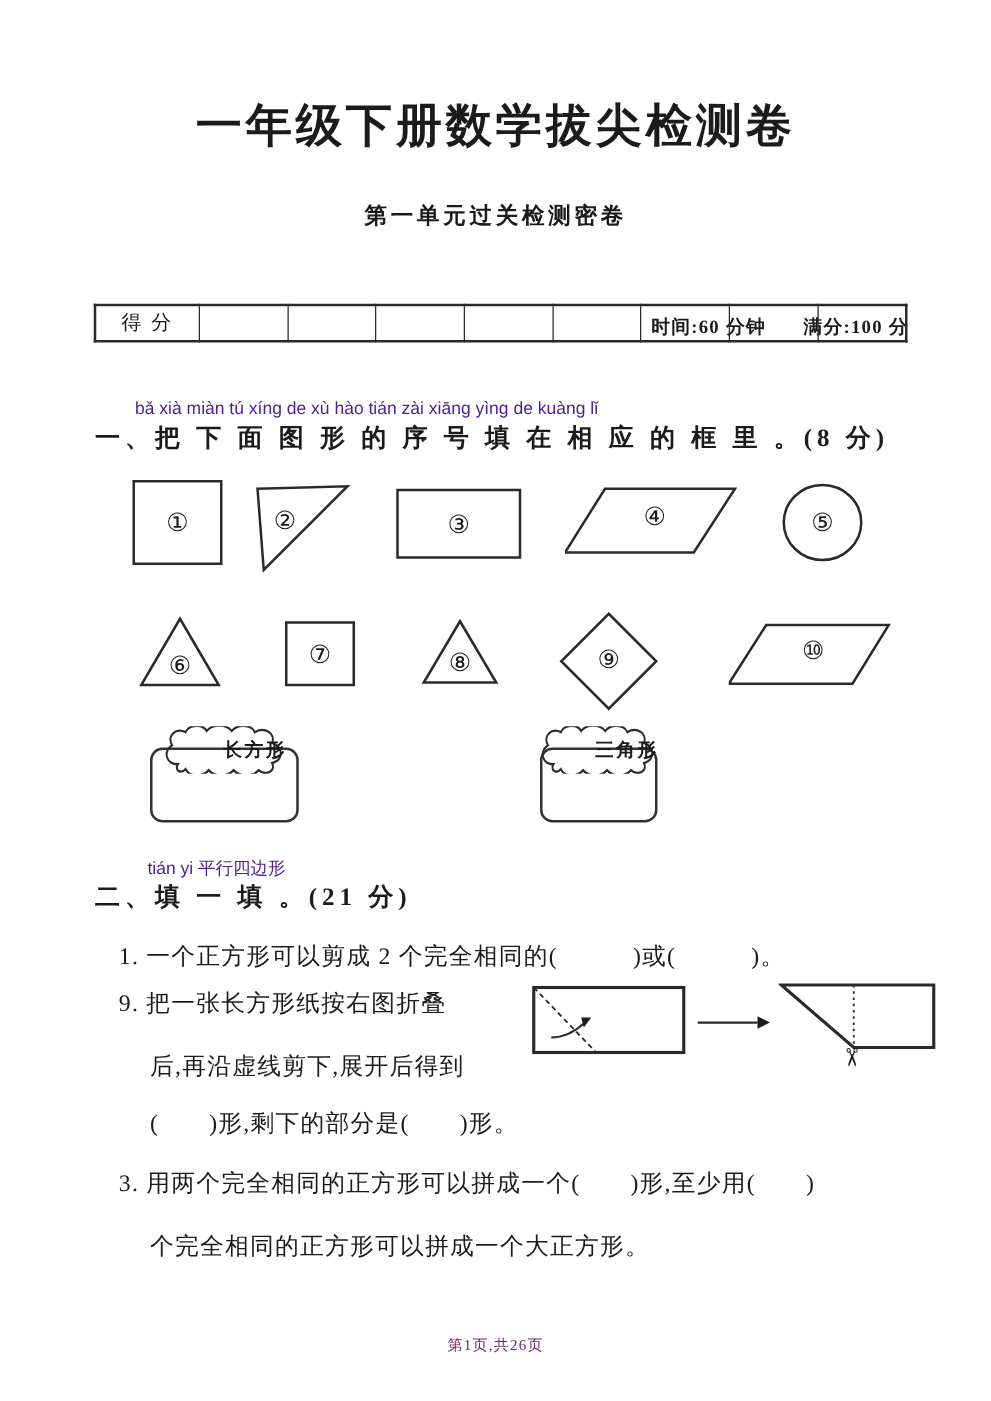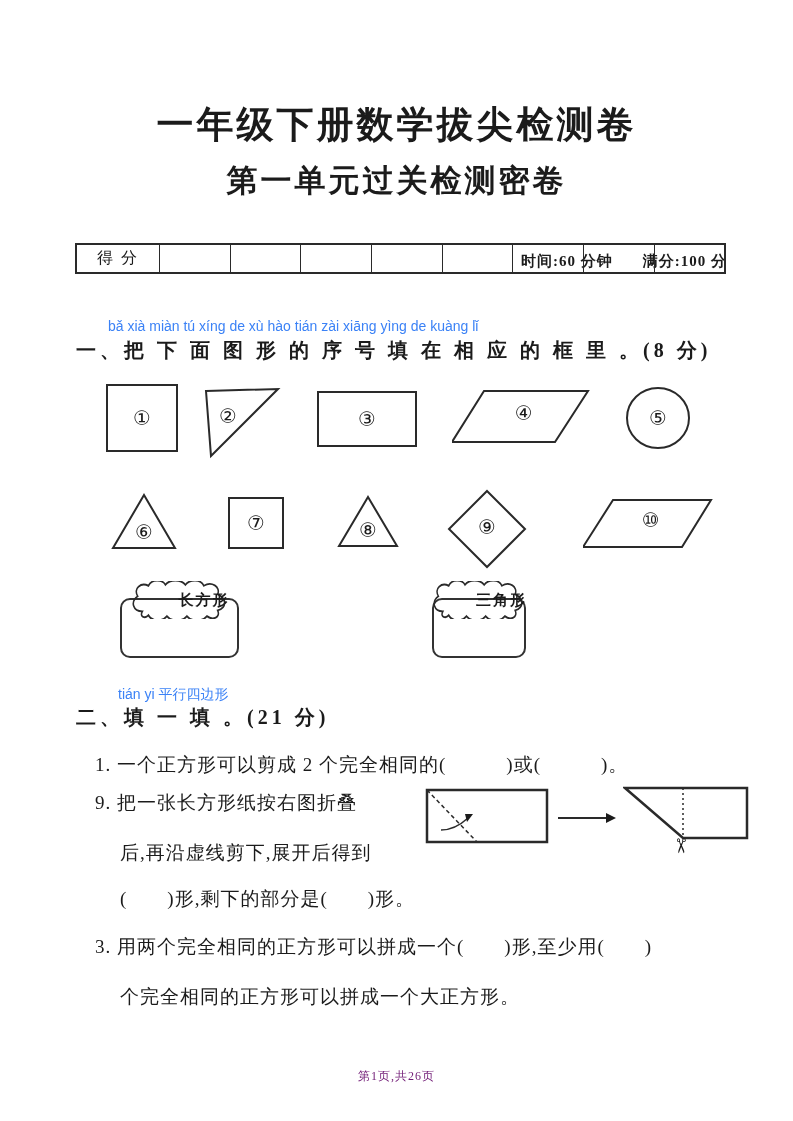--- a/index.html
+++ b/index.html
@@ -5,43 +5,43 @@
   html,body{margin:0;padding:0;}
   body{
     width:793px;height:1121px;background:#ffffff;
     font-family:"Liberation Serif","DejaVu Serif",serif;
     color:#1b1b1b;position:relative;overflow:hidden;
   }
   .abs{position:absolute;}
   .page-title{
     top:76px;left:0;width:100%;text-align:center;
     font-family:Liberation Sans, sans-serif;
-    font-size:37px;font-weight:bold;letter-spacing:3px;margin-top:24px;
+    font-size:37px;font-weight:bold;letter-spacing:3px;
   }
   .page-subtitle{
     top:160px;left:0;width:100%;text-align:center;
-    font-size:31px;font-weight:bold;letter-spacing:3px;
+    font-size:18px;font-weight:bold;letter-spacing:3px;
   }
   .info-line{
     top:212px;right:66px;display:flex;gap:30px;
     font-size:15px;font-weight:bold;letter-spacing:1px;margin-top:40px;
   }
   table.score{
     top:243px;left:75px;width:651px;
     border-collapse:collapse;border:2px solid #2a2a2a;
     table-layout:fixed;
   }
   table.score td{
     border:1px solid #2a2a2a;height:27px;text-align:center;
     font-size:16px;letter-spacing:2px;padding:0;
   }
   table.score td.first{width:82px;}
   .pinyin{
     font-family:"Liberation Sans","DejaVu Sans",sans-serif;
-    font-size:14px;color:#3b82f6;white-space:nowrap;
+    font-size:14px;color:#4c1d95;white-space:nowrap;
   }
   .sec-heading{
     font-size:20px;font-weight:bold;letter-spacing:4px;white-space:nowrap;
   }
   .shape-wrap{position:absolute;}
   .shape-wrap svg{display:block;}
   .shape-num{
     position:absolute;font-size:20px;color:#1b1b1b;
     transform:translate(-50%,-50%);
     font-family:"DejaVu Sans",sans-serif;

